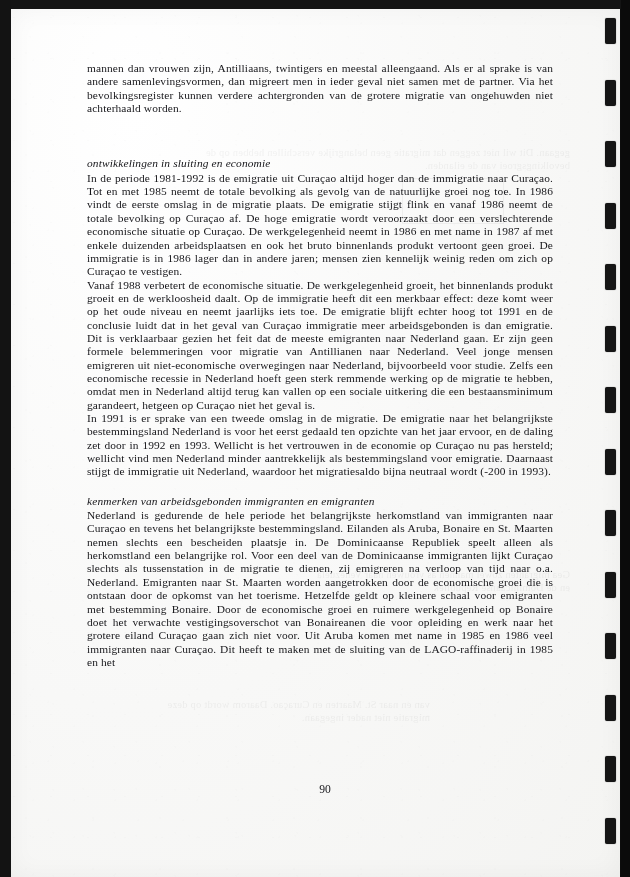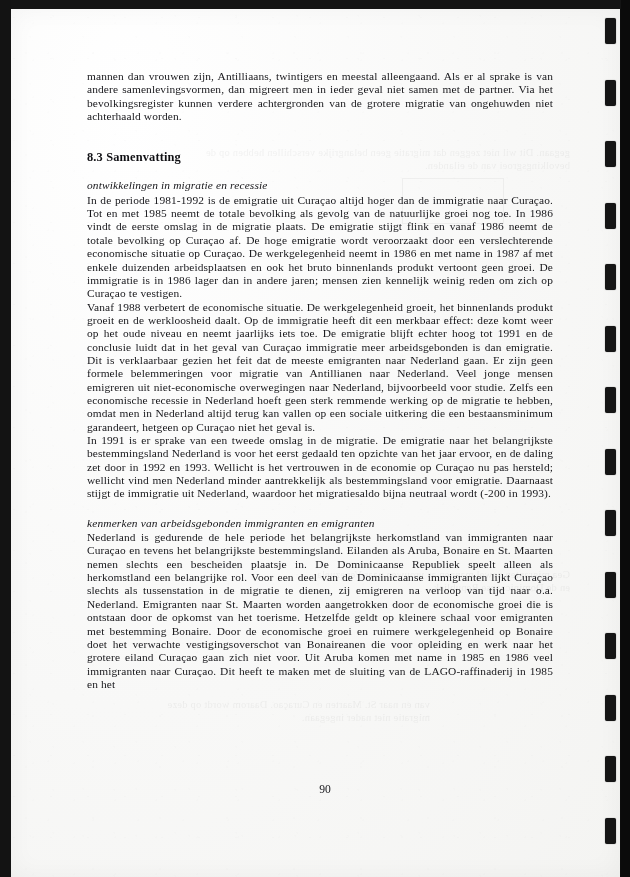--- a/index.html
+++ b/index.html
@@ -104,21 +104,21 @@
     position: absolute;
     left: 0; top: 0;
     width: 11px; height: 877px;
     background: #131313;
   }
 
   
   #content {
     position: absolute;
     left: 77px;
-    top: 62px;
+    top: 54px;
     width: 466px;
   }
   p.body, p.lead {
     margin: 0;
     font-size: 11.4px;
     line-height: 13.35px;
     text-align: justify;
     text-justify: inter-word;
     color: #16161a;
     letter-spacing: .12px;
@@ -173,25 +173,24 @@
     <div class="bleed" id="bleed-mid">Gea migranten zowel mannen as vrouwen naar Venezuela en de Dominicaanse Republiek</div>
     <div class="bleed" id="bleed-low">van en naar St. Maarten en Curaçao. Daarom wordt op deze migratie niet nader ingegaan.</div>
     <div class="bleed-box" id="bleed-box-1"></div>
 
     <div id="content">
 
       <p class="lead">mannen dan vrouwen zijn, Antilliaans, twintigers en meestal alleengaand. Als er al sprake is van andere samenlevingsvormen, dan migreert men in ieder geval niet samen met de partner. Via het bevolkingsregister kunnen verdere achtergronden van de grotere migratie van ongehuwden niet achterhaald worden.</p>
 
       <div class="sp-lead-to-section"></div>
 
-      <h2 class="section">8.3 Samenvatting</h2>
 
       <div class="sp-section-to-sub"></div>
 
-      <h3 class="subhead">ontwikkelingen in migratie en recessie</h3>
+      <h3 class="subhead">ontwikkelingen in sluiting en economie</h3>
       <div class="sp-sub-to-body"></div>
       <p class="body">In de periode 1981-1992 is de emigratie uit Curaçao altijd hoger dan de immigratie naar Curaçao. Tot en met 1985 neemt de totale bevolking als gevolg van de natuurlijke groei nog toe. In 1986 vindt de eerste omslag in de migratie plaats. De emigratie stijgt flink en vanaf 1986 neemt de totale bevolking op Curaçao af. De hoge emigratie wordt veroorzaakt door een verslechterende economische situatie op Curaçao. De werkgelegenheid neemt in 1986 en met name in 1987 af met enkele duizenden arbeidsplaatsen en ook het bruto binnenlands produkt vertoont geen groei. De immigratie is in 1986 lager dan in andere jaren; mensen zien kennelijk weinig reden om zich op Curaçao te vestigen.</p>
       <p class="body">Vanaf 1988 verbetert de economische situatie. De werkgelegenheid groeit, het binnenlands produkt groeit en de werkloosheid daalt. Op de immigratie heeft dit een merkbaar effect: deze komt weer op het oude niveau en neemt jaarlijks iets toe. De emigratie blijft echter hoog tot 1991 en de conclusie luidt dat in het geval van Curaçao immigratie meer arbeidsgebonden is dan emigratie. Dit is verklaarbaar gezien het feit dat de meeste emigranten naar Nederland gaan. Er zijn geen formele belemmeringen voor migratie van Antillianen naar Nederland. Veel jonge mensen emigreren uit niet-economische overwegingen naar Nederland, bijvoorbeeld voor studie. Zelfs een economische recessie in Nederland hoeft geen sterk remmende werking op de migratie te hebben, omdat men in Nederland altijd terug kan vallen op een sociale uitkering die een bestaansminimum garandeert, hetgeen op Curaçao niet het geval is.</p>
       <p class="body">In 1991 is er sprake van een tweede omslag in de migratie. De emigratie naar het belangrijkste bestemmingsland Nederland is voor het eerst gedaald ten opzichte van het jaar ervoor, en de daling zet door in 1992 en 1993. Wellicht is het vertrouwen in de economie op Curaçao nu pas hersteld; wellicht vind men Nederland minder aantrekkelijk als bestemmingsland voor emigratie. Daarnaast stijgt de immigratie uit Nederland, waardoor het migratiesaldo bijna neutraal wordt (-200 in 1993).</p>
 
       <div class="sp-block"></div>
 
       <h3 class="subhead">kenmerken van arbeidsgebonden immigranten en emigranten</h3>
       <div class="sp-sub-to-body"></div>
       <p class="body">Nederland is gedurende de hele periode het belangrijkste herkomstland van immigranten naar Curaçao en tevens het belangrijkste bestemmingsland. Eilanden als Aruba, Bonaire en St. Maarten nemen slechts een bescheiden plaatsje in. De Dominicaanse Republiek speelt alleen als herkomstland een belangrijke rol. Voor een deel van de Dominicaanse immigranten lijkt Curaçao slechts als tussenstation in de migratie te dienen, zij emigreren na verloop van tijd naar o.a. Nederland. Emigranten naar St. Maarten worden aangetrokken door de economische groei die is ontstaan door de opkomst van het toerisme. Hetzelfde geldt op kleinere schaal voor emigranten met bestemming Bonaire. Door de economische groei en ruimere werkgelegenheid op Bonaire doet het verwachte vestigingsoverschot van Bonaireanen die voor opleiding en werk naar het grotere eiland Curaçao gaan zich niet voor. Uit Aruba komen met name in 1985 en 1986 veel immigranten naar Curaçao. Dit heeft te maken met de sluiting van de LAGO-raffinaderij in 1985 en het</p>

